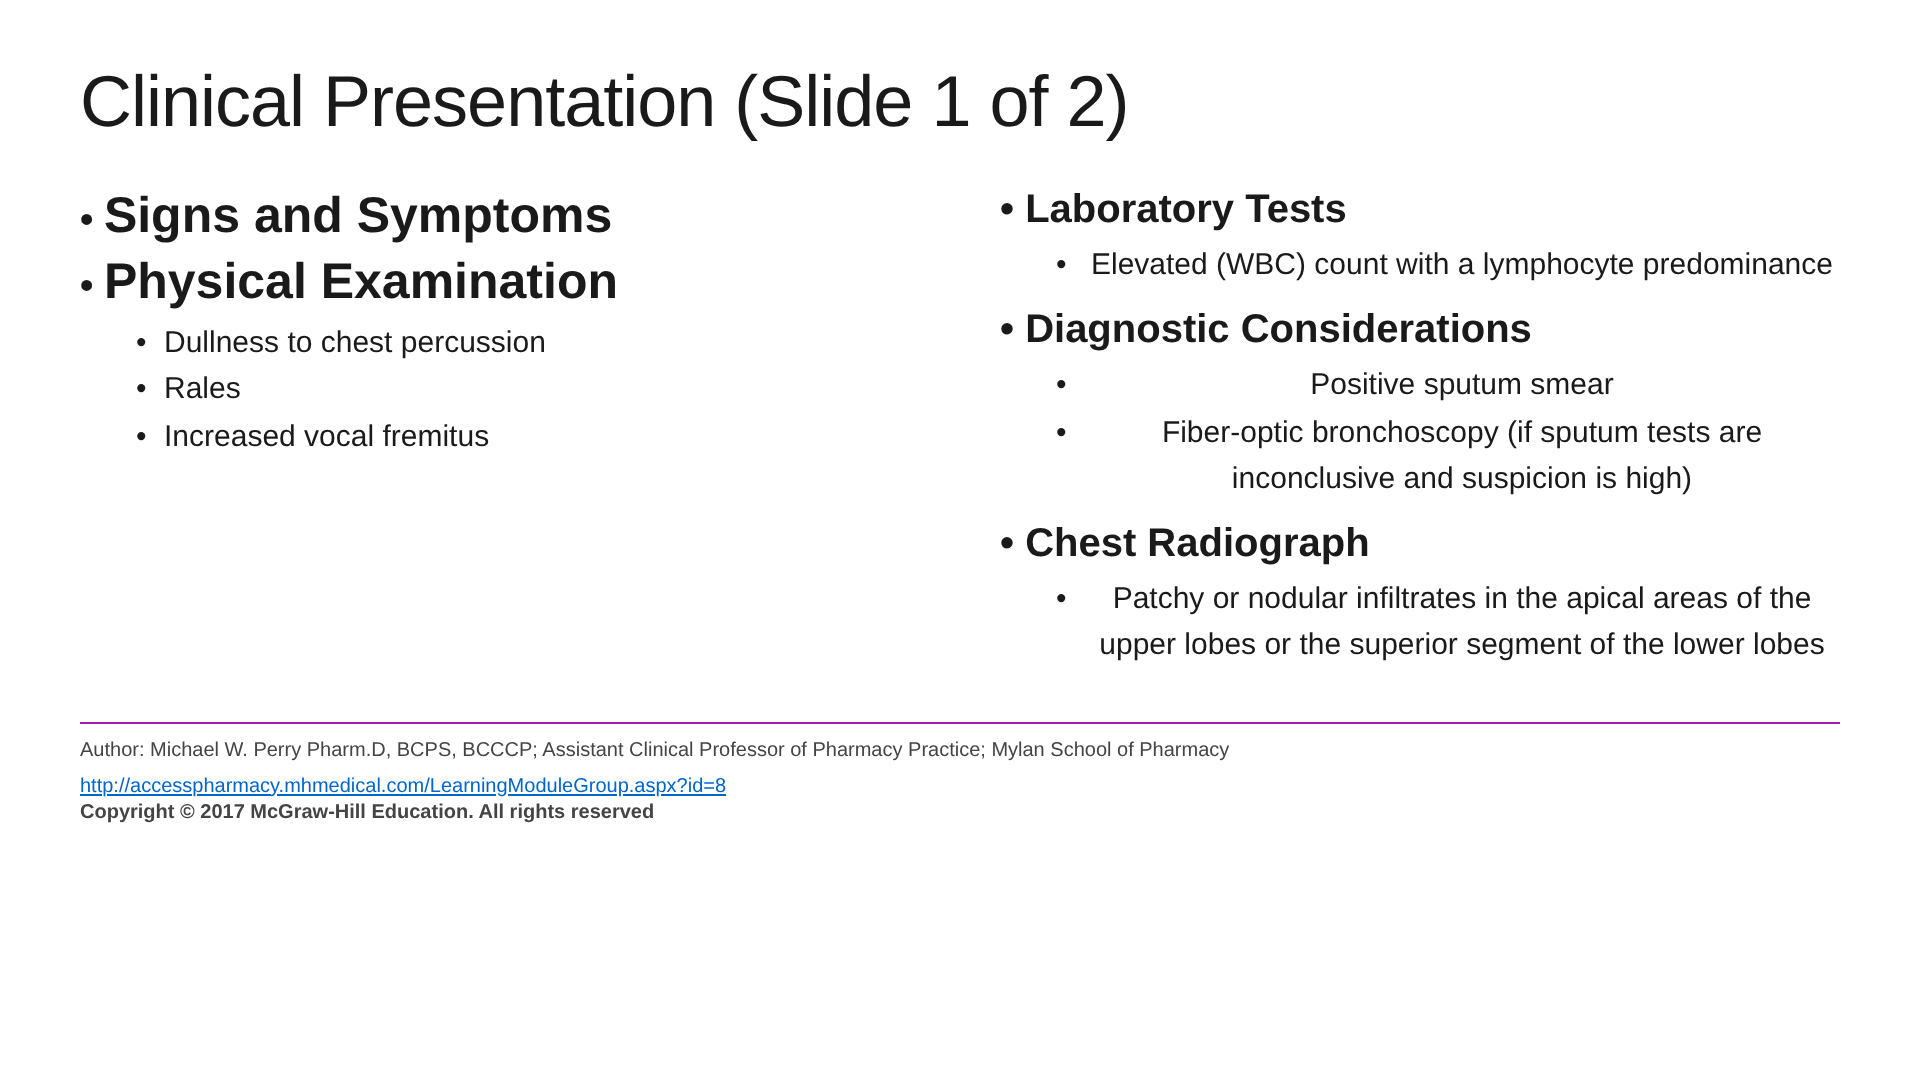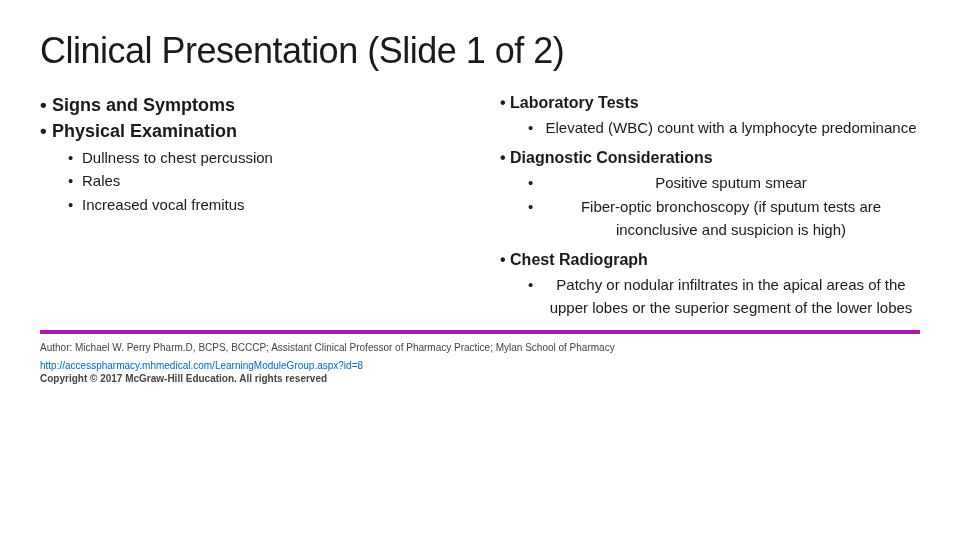--- a/index.html
+++ b/index.html
@@ -31,21 +31,21 @@
     }
     .left-col {
       flex: 1;
       padding-right: 10px;
     }
     .right-col {
       flex: 1;
       padding-left: 10px;
     }
     .section-header {
-      font-size: 18px;
+      font-size: 25px;
       font-weight: bold;
       color: #1a1a1a;
       margin-bottom: 4px;
     }
     .section-header::before {
       content: "• ";
       font-size: 19px;
     }
     .sub-list {
       list-style: none;
@@ -58,21 +58,21 @@
       line-height: 1.55;
       position: relative;
       padding-left: 14px;
     }
     .sub-list li::before {
       content: "•";
       position: absolute;
       left: 0;
     }
     .section-header-right {
-      font-size: 16px;
+      font-size: 20px;
       font-weight: bold;
       color: #1a1a1a;
       margin-bottom: 4px;
     }
     .section-header-right::before {
       content: "• ";
     }
     .sub-list-right {
       list-style: none;
       padding-left: 28px;
@@ -85,32 +85,33 @@
       line-height: 1.55;
       position: relative;
       padding-left: 14px;
     }
     .sub-list-right li::before {
       content: "•";
       position: absolute;
       left: 0;
     }
     .footer {
-      border-top: 4px solid #a21caf;
+      border-top: 1px solid #a21caf;
       padding-top: 6px;
-      margin-top: 0;
+      margin-top: 16px;
     }
     .footer-text {
       font-size: 10px;
       color: #444444;
       line-height: 1.5;
     }
     .footer-link {
       font-size: 10px;
       color: #0066cc;
+      text-decoration: underline;
     }
     .footer-copy {
       font-size: 10px;
       color: #444444;
       font-weight: bold;
     }
   </style>
 </head>
 <body>
 

